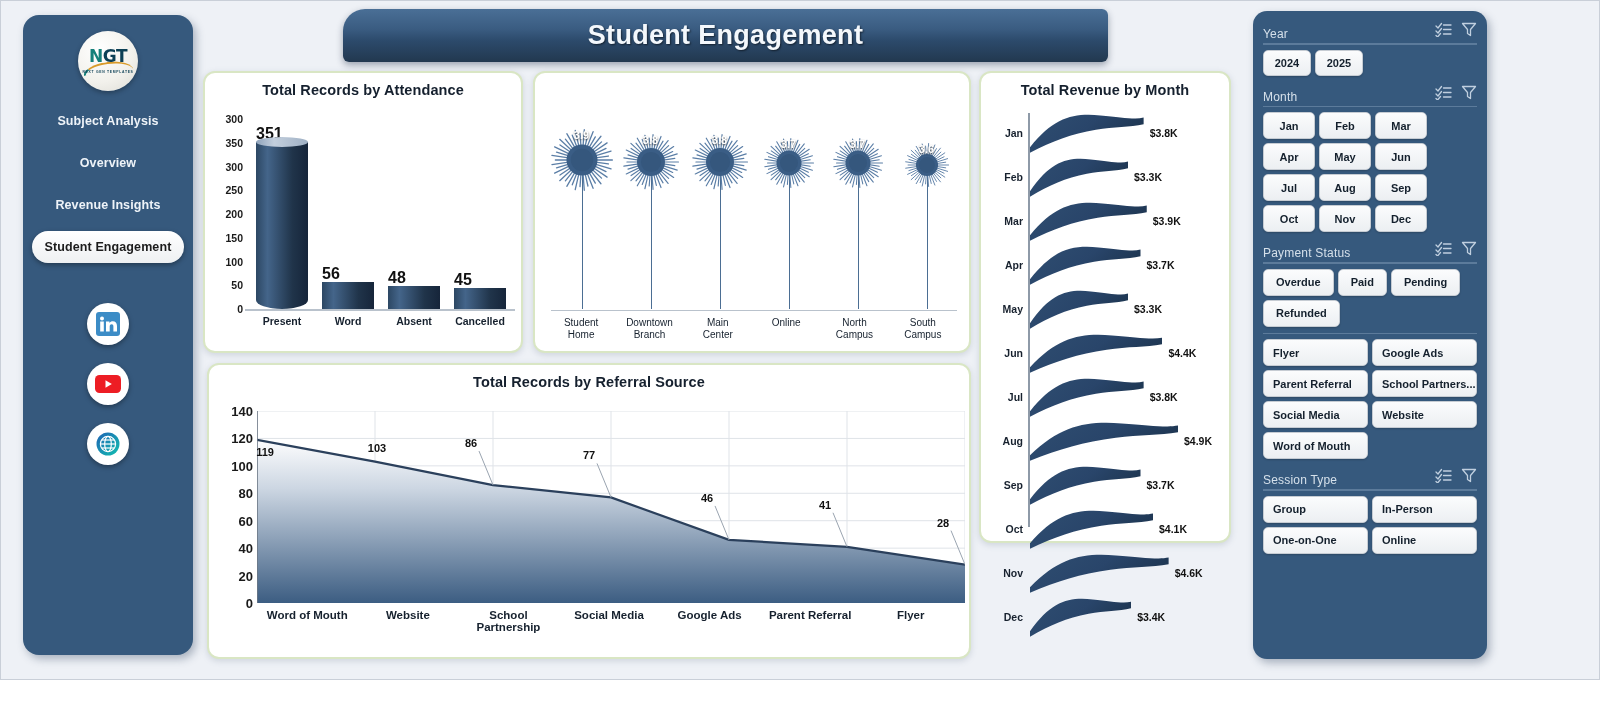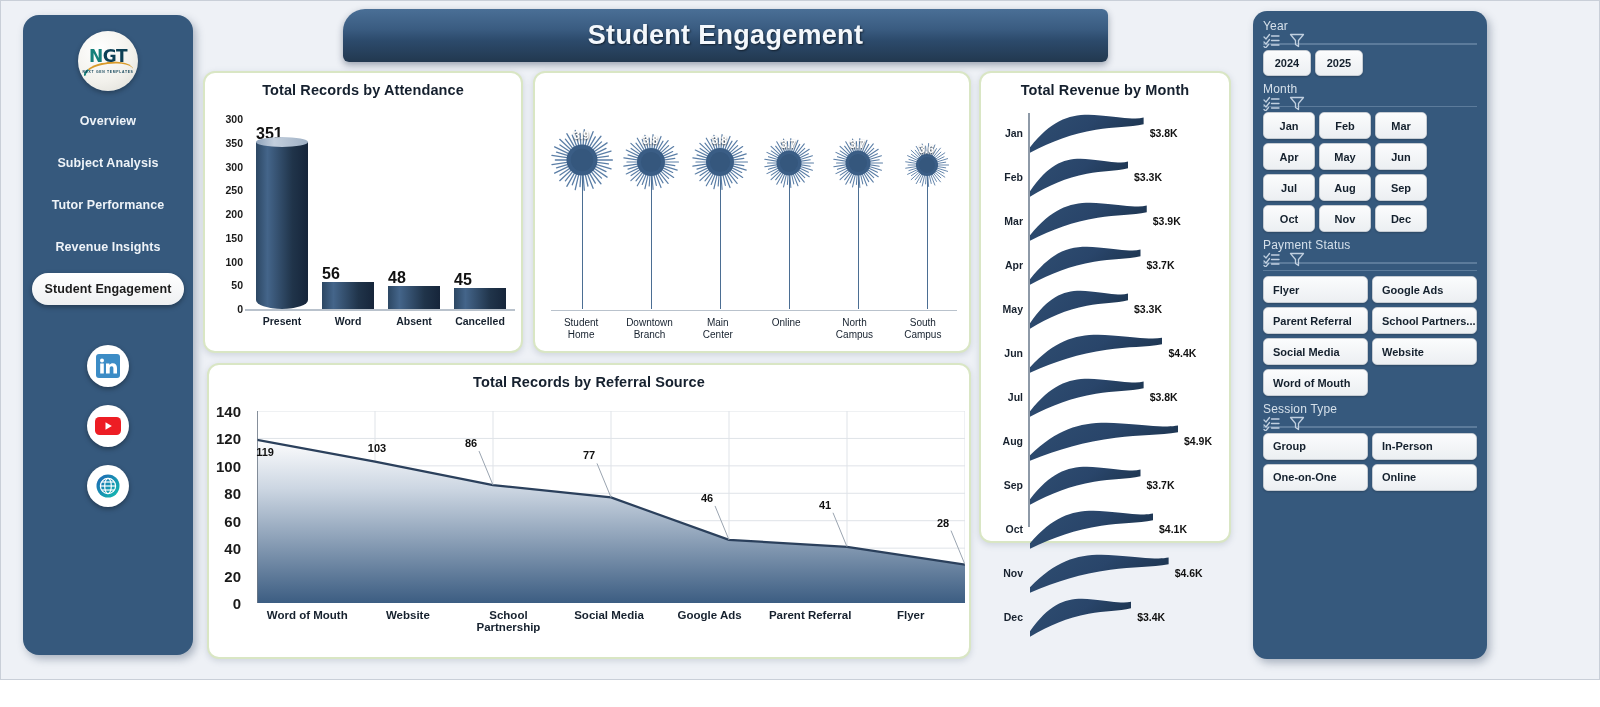--- a/index.html
+++ b/index.html
@@ -145,40 +145,40 @@
   .wave-lbl {
     position: absolute; top: 50%; transform: translateY(-50%);
     font-size: 10.5px; font-weight: bold; color: #111; white-space: nowrap;
   }
 
   
   #card-referral { left: 206px; top: 362px; width: 764px; height: 296px; }
   .area-plot { position: absolute; left: 0; top: 34px; right: 0; bottom: 0; }
   .y-axis-r { position: absolute; left: 8px; top: 12px; width: 36px; height: 192px; }
   .y-axis-r span {
-    position: absolute; right: 12px; font-size: 15px; font-weight: bold; color: #1a1a1a;
+    position: absolute; right: 0; font-size: 13px; font-weight: bold; color: #1a1a1a;
     transform: translateY(-50%);
   }
   .area-box { position: absolute; left: 48px; right: 8px; top: 12px; height: 236px; }
   .dot-lbl {
     position: absolute; font-size: 11px; font-weight: bold; color: #111;
     transform: translateX(-50%); white-space: nowrap;
   }
   .x-labels-r { position: absolute; left: 48px; right: 8px; top: 210px; display: flex; }
   .x-labels-r span { flex: 1; text-align: center; font-size: 11.5px; font-weight: bold; color: #16212e; }
 
   
   .filters {
     position: absolute; left: 1252px; top: 10px; width: 234px; height: 648px;
     background: #36597d; border-radius: 14px;
     box-shadow: 3px 4px 9px rgba(40,60,90,.35);
     padding: 8px 10px;
   }
   .f-group { margin-bottom: 6px; }
-  .f-head { display: flex; align-items: flex-start; height: 22px; flex-direction: column; }
+  .f-head { display: flex; align-items: flex-end; height: 22px; }
   .f-title { flex: 1; color: #d5e0ea; font-size: 12px; letter-spacing: .2px; }
   .f-icons { display: flex; gap: 9px; align-items: center; }
   .f-icon { cursor: pointer; opacity: .9; }
   .f-rule { height: 1.5px; background: #5c7b9b; margin: 2px 0 5px 0; }
   .chips { display: flex; flex-wrap: wrap; gap: 4px; }
   .chip {
     background: linear-gradient(180deg,#fbfcfd 0%, #eceff2 100%);
     border: 1px solid #c6ccd3; border-radius: 5px;
     font-size: 11px; font-weight: bold; color: #14202d;
     display: flex; align-items: center; cursor: pointer;
@@ -197,23 +197,22 @@
 <div id="app">
 
   <div class="sidebar">
     <div class="logo-wrap">
       <div class="logo-swoosh"></div>
       <div class="logo-ngt"><span class="g">N</span>GT</div>
       <div class="logo-sub">NEXT GEN TEMPLATES</div>
     </div>
 
     <div class="nav">
+      <div class="nav-item">Subject Analysis</div>
       <div class="nav-item">Overview</div>
-      <div class="nav-item">Subject Analysis</div>
-      <div class="nav-item">Tutor Performance</div>
       <div class="nav-item">Revenue Insights</div>
       <div class="nav-item active">Student Engagement</div>
     </div>
 
     <div class="socials">
       <div class="social">
         <svg width="26" height="26" viewBox="0 0 26 26">
           <rect x="1" y="1" width="24" height="24" rx="3" fill="#3c8cc6"></rect>
           <circle cx="7" cy="7.5" r="2" fill="#fff"></circle>
           <rect x="5.2" y="10.5" width="3.6" height="10" fill="#fff"></rect>
@@ -965,20 +964,26 @@
                   <line x1="8.5" y1="7.5" x2="16" y2="7.5"></line>
                   <line x1="8.5" y1="12" x2="16" y2="12"></line>
                 </g>
               </svg></span>
             <span class="f-icon"><svg width="16" height="15" viewBox="0 0 16 15">
                 <path d="M1.5 1.5h13l-5 6v6l-3-2v-4z" fill="none" stroke="#cfdcea" stroke-width="1.3" stroke-linejoin="round"></path>
               </svg></span>
           </div>
         </div>
         <div class="f-rule"></div>
+        <div class="chips">
+          <div class="chip c-pay">Overdue</div>
+          <div class="chip c-pay">Paid</div>
+          <div class="chip c-pay">Pending</div>
+          <div class="chip c-pay">Refunded</div>
+        </div>
       </div>
       <div class="f-group">
         <div class="f-rule"></div>
         <div class="chips">
           <div class="chip c-wide">Flyer</div>
           <div class="chip c-wide">Google Ads</div>
           <div class="chip c-wide">Parent Referral</div>
           <div class="chip c-wide">School Partners...</div>
           <div class="chip c-wide">Social Media</div>
           <div class="chip c-wide">Website</div>

